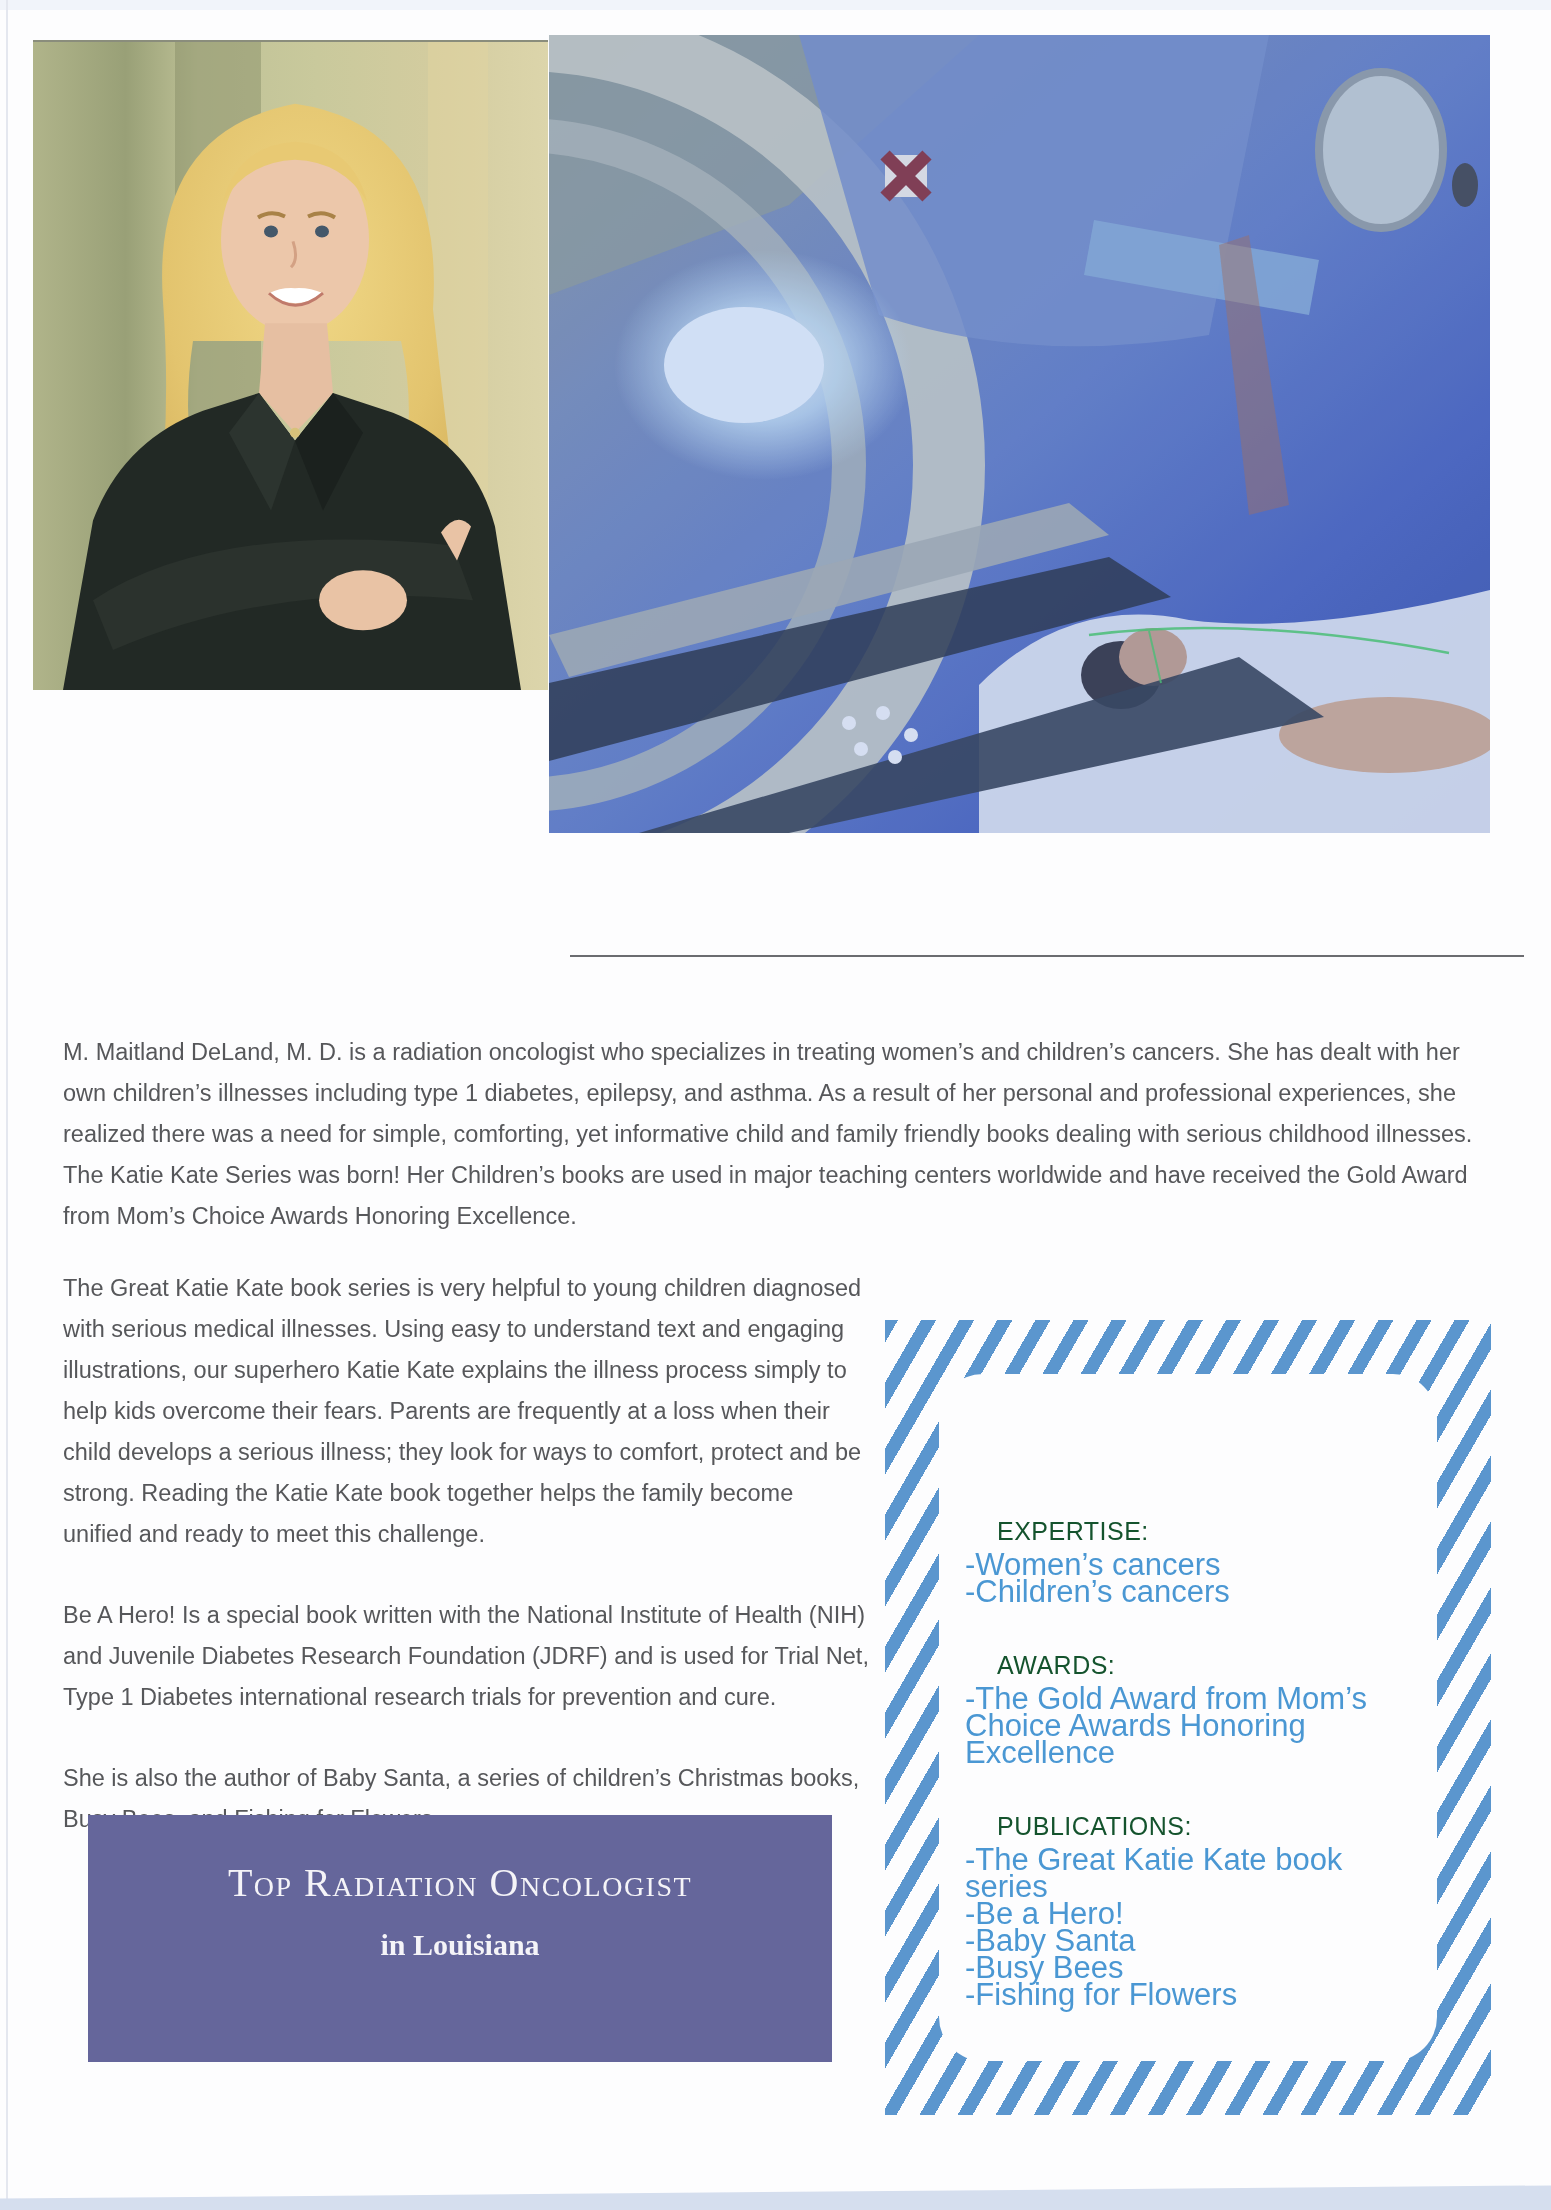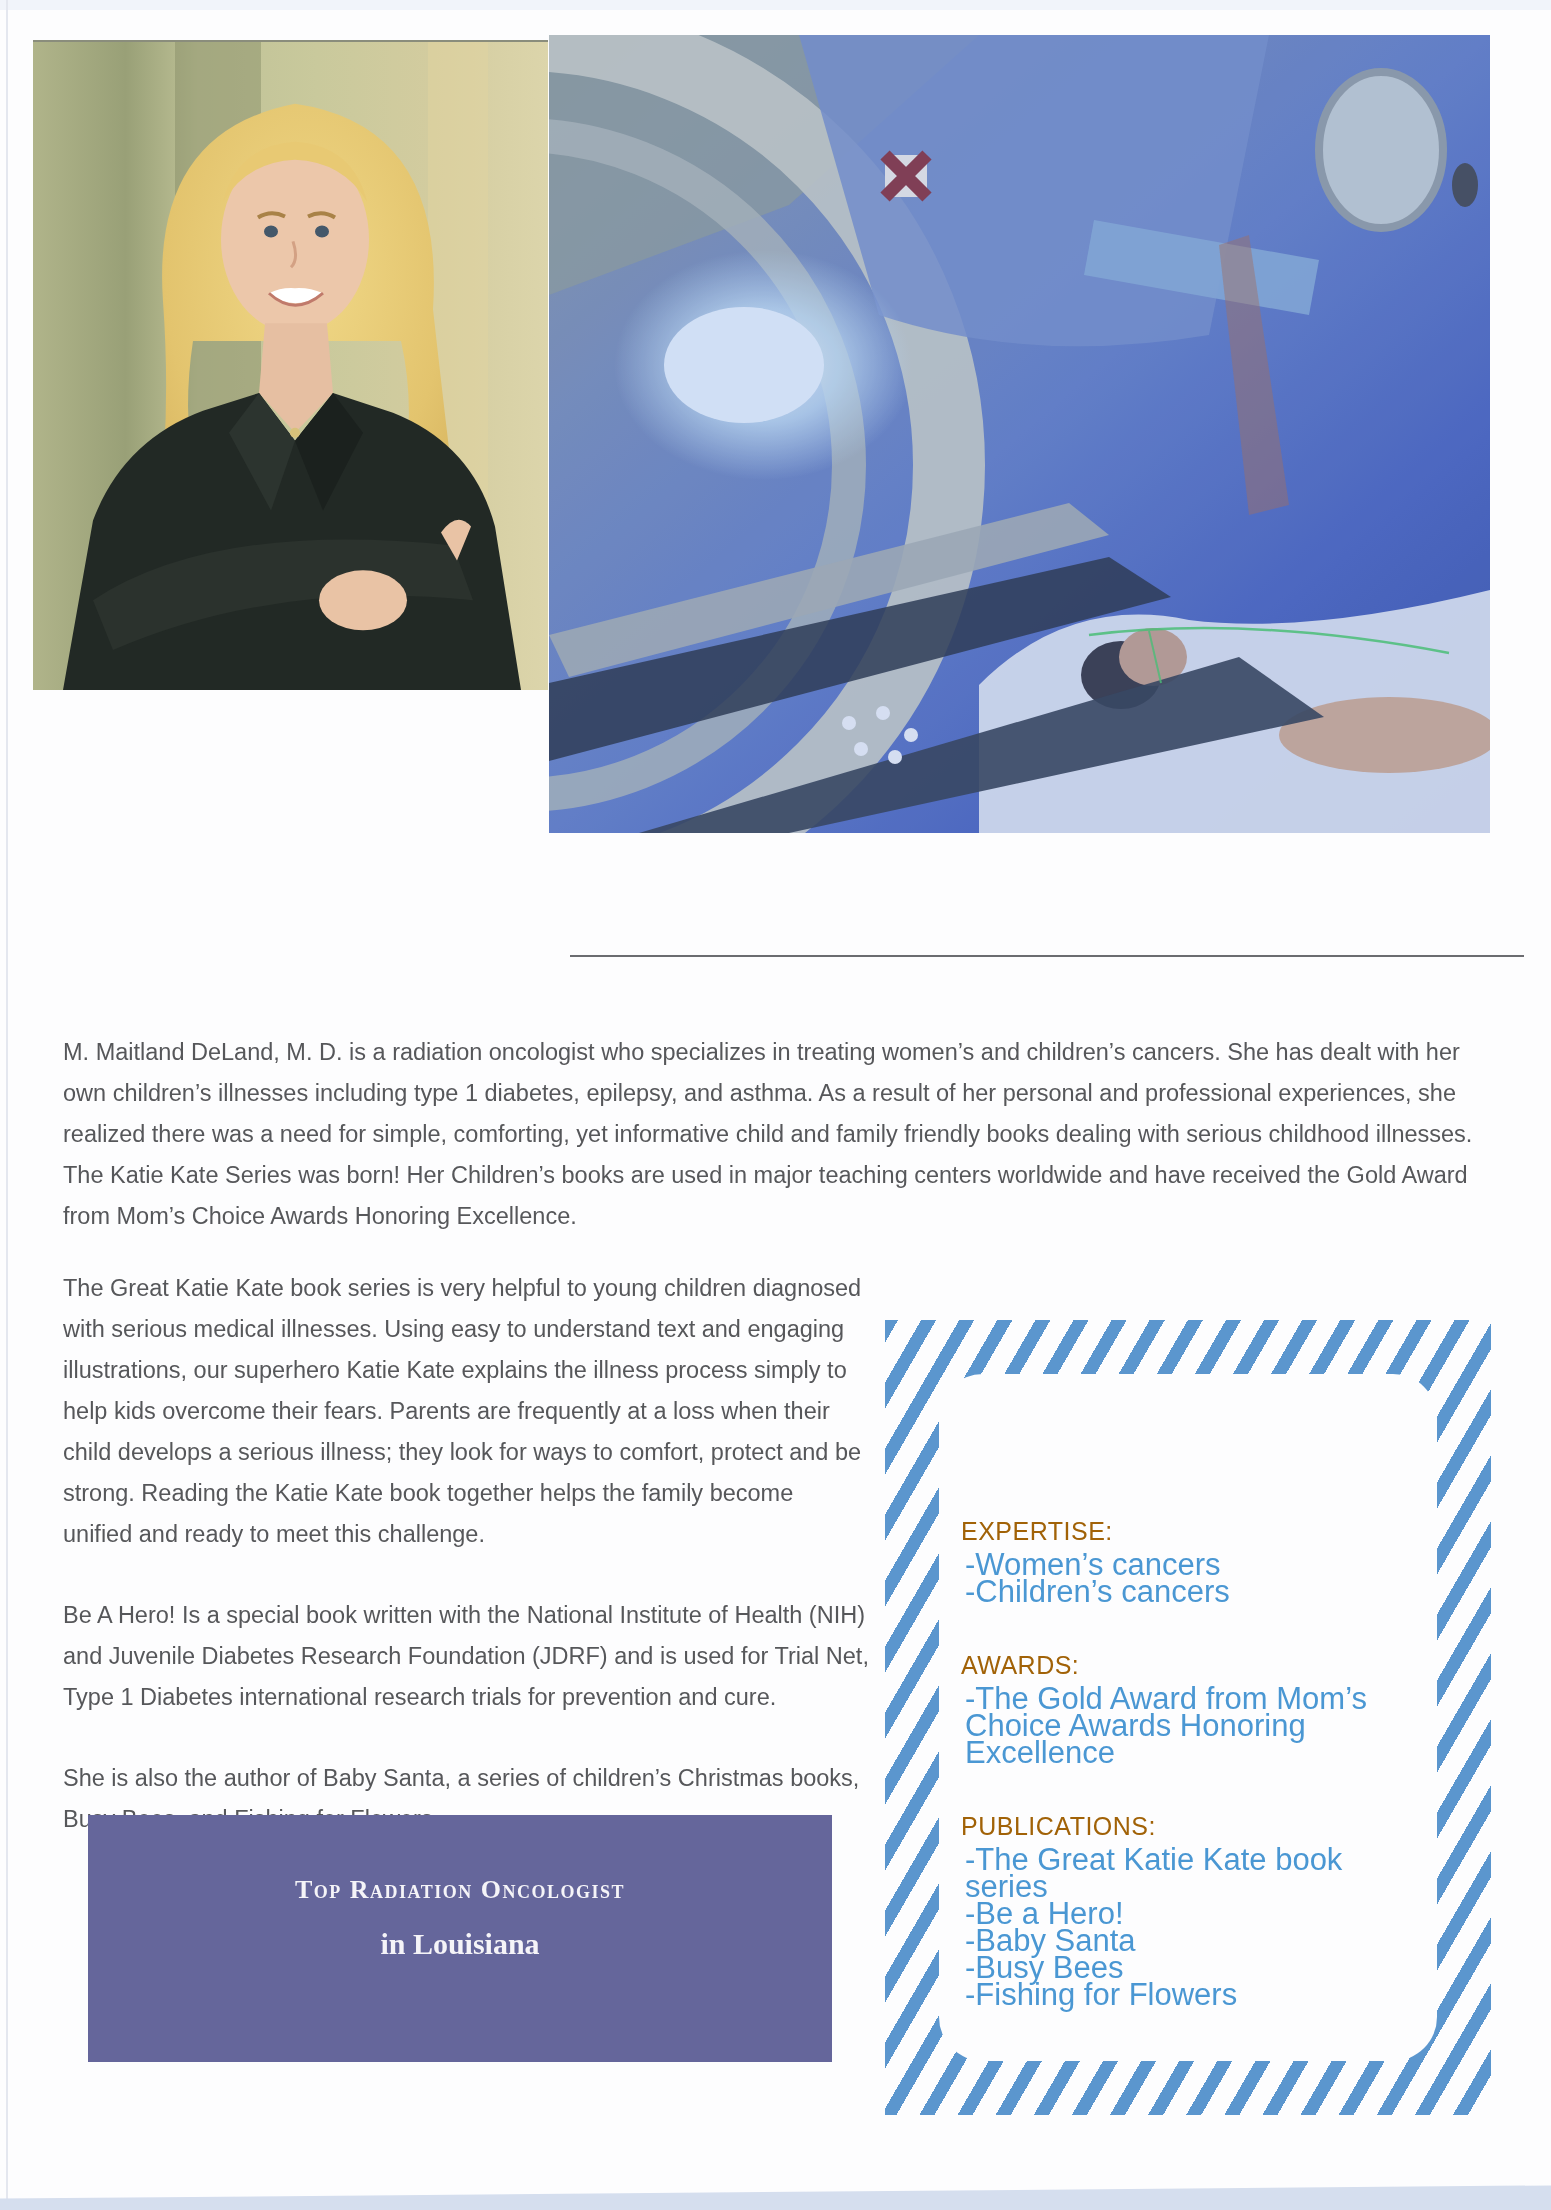--- a/index.html
+++ b/index.html
@@ -91,22 +91,22 @@
     background: repeating-linear-gradient(-60deg, rgba(0,0,0,0) 0 20px, #5b96ce 20px 33px);
   }
   .stripe-frame .frame-inner {
     position: absolute; left: 54px; top: 54px; right: 54px; bottom: 54px;
     background: #fdfdfe;
     border-radius: 44px;
     padding-top: 143px;
   }
   .side-section { margin-bottom: 46px; }
   .side-heading {
-    margin-left: 22px;
-    color: #a16207;
+    margin-left: 58px;
+    color: #14532d;
     font-size: 25px;
     letter-spacing: 0.5px;
     margin-bottom: 5px;
   }
   .side-item {
     margin-left: 26px;
     margin-right: 18px;
     color: #4a97d3;
     font-size: 31px;
     line-height: 27px;
@@ -114,23 +114,23 @@
 
   
   .award-box {
     position: absolute; left: 25px; top: 547px; width: 744px; height: 247px;
     background: #65669b;
     text-align: center;
     font-family: "Liberation Serif", serif;
     color: #f5f4f8;
   }
   .award-title {
-    margin-top: 60px;
-    font-size: 26px;
-    font-weight: 700;
+    margin-top: 44px;
+    font-size: 40px;
+    font-weight: 400;
     font-variant: small-caps;
     letter-spacing: 1.5px;
   }
   .award-subtitle {
     margin-top: 22px;
     font-size: 30px;
     font-weight: bold;
   }
 </style>
 </head>

